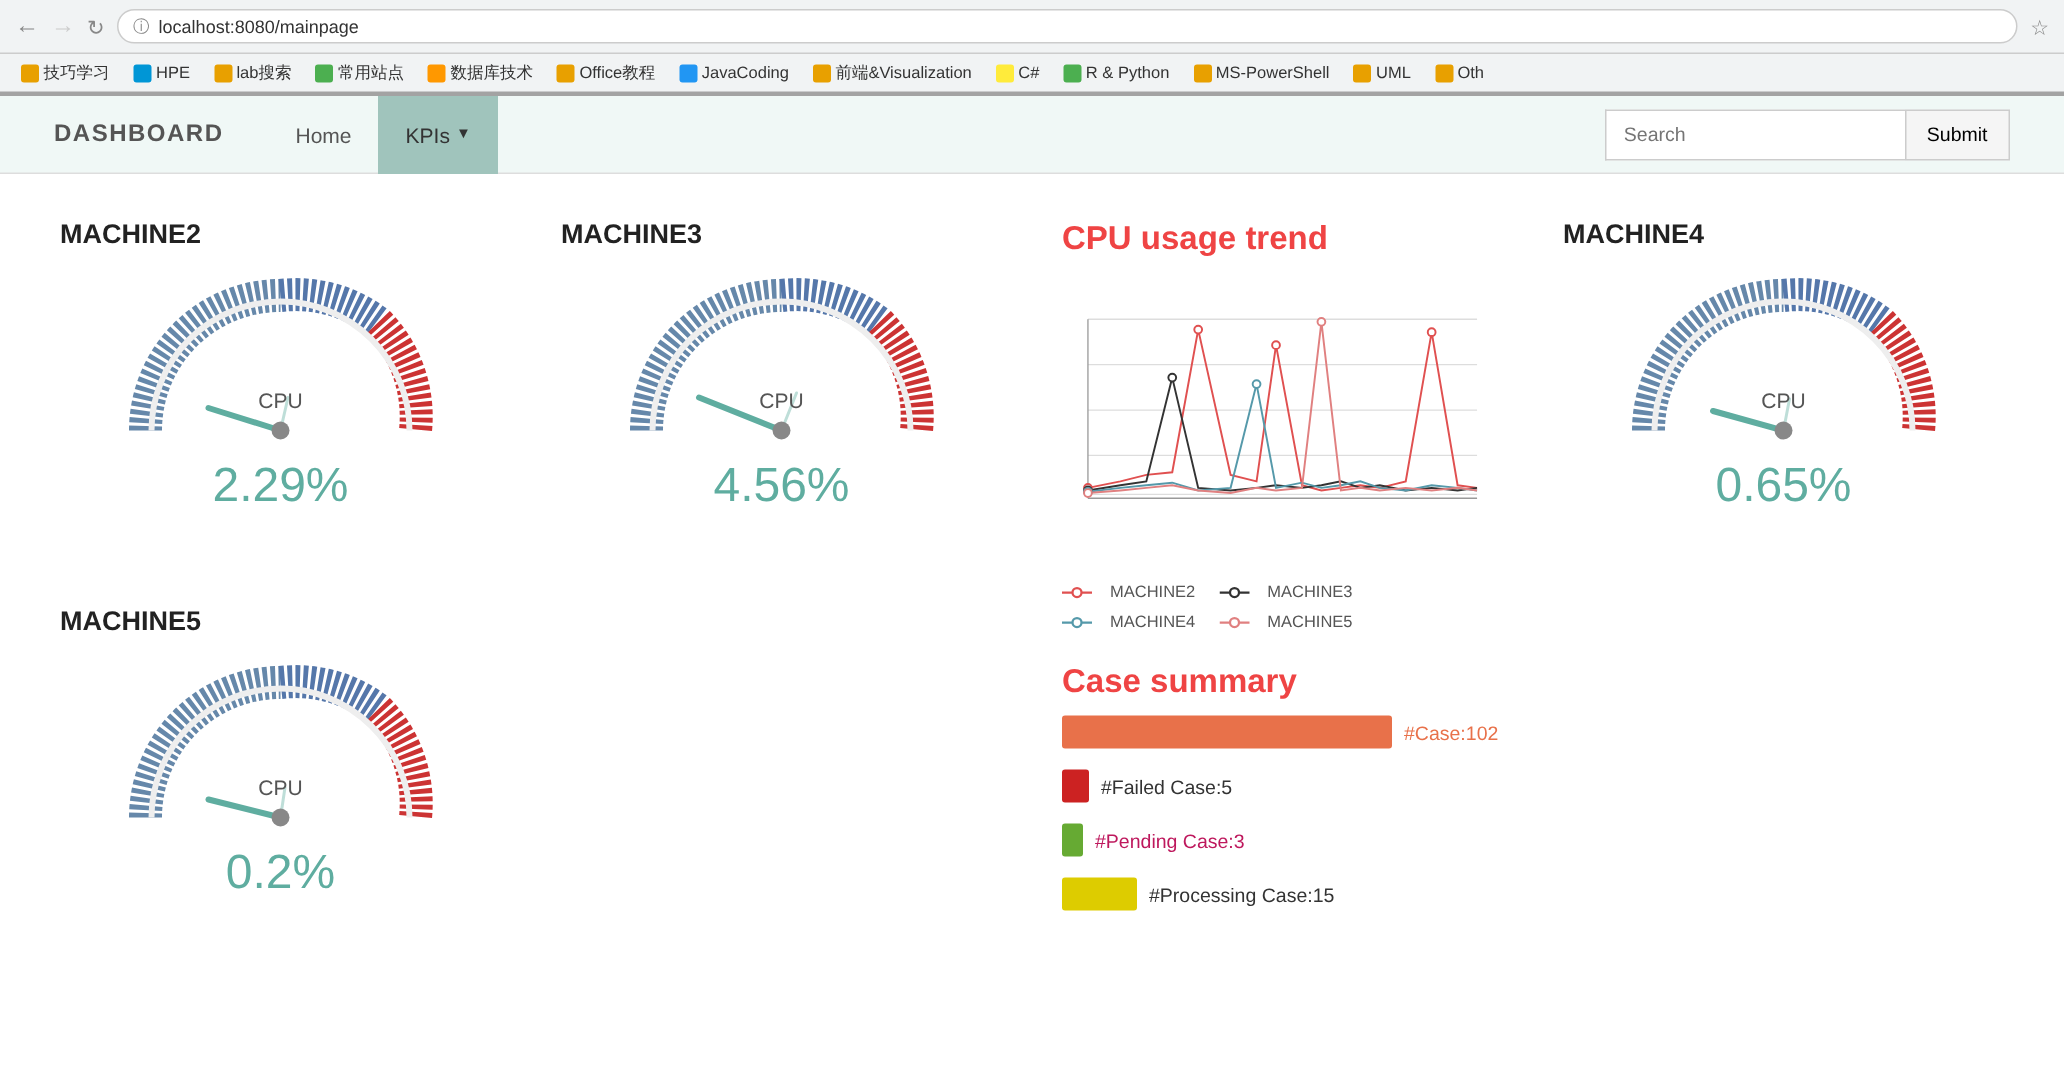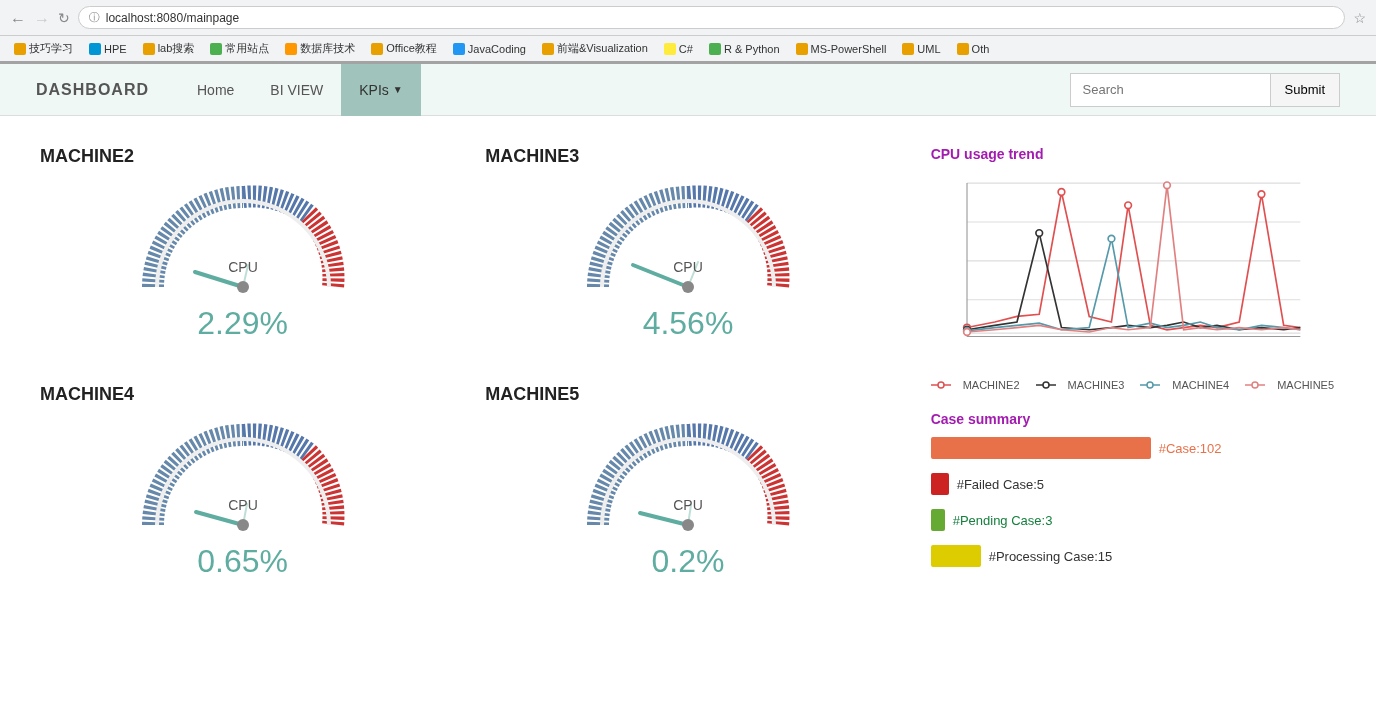--- a/index.html
+++ b/index.html
@@ -109,21 +109,21 @@
       padding: 6px 14px;
       cursor: pointer;
       font-size: 13px;
       height: 34px;
     }
 
     
     .main-content {
       padding: 20px 30px;
       display: grid;
-      grid-template-columns: 1fr 1fr 1fr;
+      grid-template-columns: 1fr 1fr 1fr 1fr;
       gap: 20px;
     }
 
     
     .gauge-card {
       display: flex;
       flex-direction: column;
       align-items: center;
       padding: 10px;
     }
@@ -149,23 +149,23 @@
     
     .right-panel {
       grid-column: 3;
       grid-row: 1 / 3;
       display: flex;
       flex-direction: column;
       gap: 20px;
       padding: 10px;
     }
     .section-title {
-      font-size: 14px;
+      font-size: 22px;
       font-weight: bold;
-      color: #a21caf;
+      color: #ef4444;
       margin-bottom: 10px;
     }
     .chart-area {
       width: 100%;
       height: 200px;
     }
 
     
     .case-bar-row {
       display: flex;
@@ -251,21 +251,20 @@
   <div class="bookmark-item">
     <span class="bm-icon" style="background:#e8a000;"></span>
     <span>Oth</span>
   </div>
 </div>
 
 <div class="navbar">
   <div class="brand">DASHBOARD</div>
   <div class="nav-links">
     <a class="nav-link">Home</a>
-    <a class="nav-link">BI VIEW</a>
     <a class="nav-link active">KPIs <span class="arrow">▼</span></a>
   </div>
   <div class="search-area">
     <input class="search-input" type="text" placeholder="Search" style="">
     <button class="submit-btn">Submit</button>
   </div>
 </div>
 
 <div class="main-content">
 
@@ -388,21 +387,21 @@
         <span class="case-label" style="color:#e8714a;">#Case:102</span>
       </div>
 
       <div class="case-bar-row">
         <div class="case-bar" style="width:18px;background:#cc2222;height:22px;"></div>
         <span class="case-label" style="color:#333;">#Failed Case:5</span>
       </div>
 
       <div class="case-bar-row">
         <div class="case-bar" style="width:14px;background:#66aa33;height:22px;"></div>
-        <span class="case-label" style="color:#15803d;">#Pending Case:3</span>
+        <span class="case-label" style="color:#be185d;">#Pending Case:3</span>
       </div>
 
       <div class="case-bar-row">
         <div class="case-bar" style="width:50px;background:#ddcc00;height:22px;"></div>
         <span class="case-label" style="color:#333;text-align:center;">#Processing Case:15</span>
       </div>
     </div>
   </div>
 
   <div class="gauge-card">

